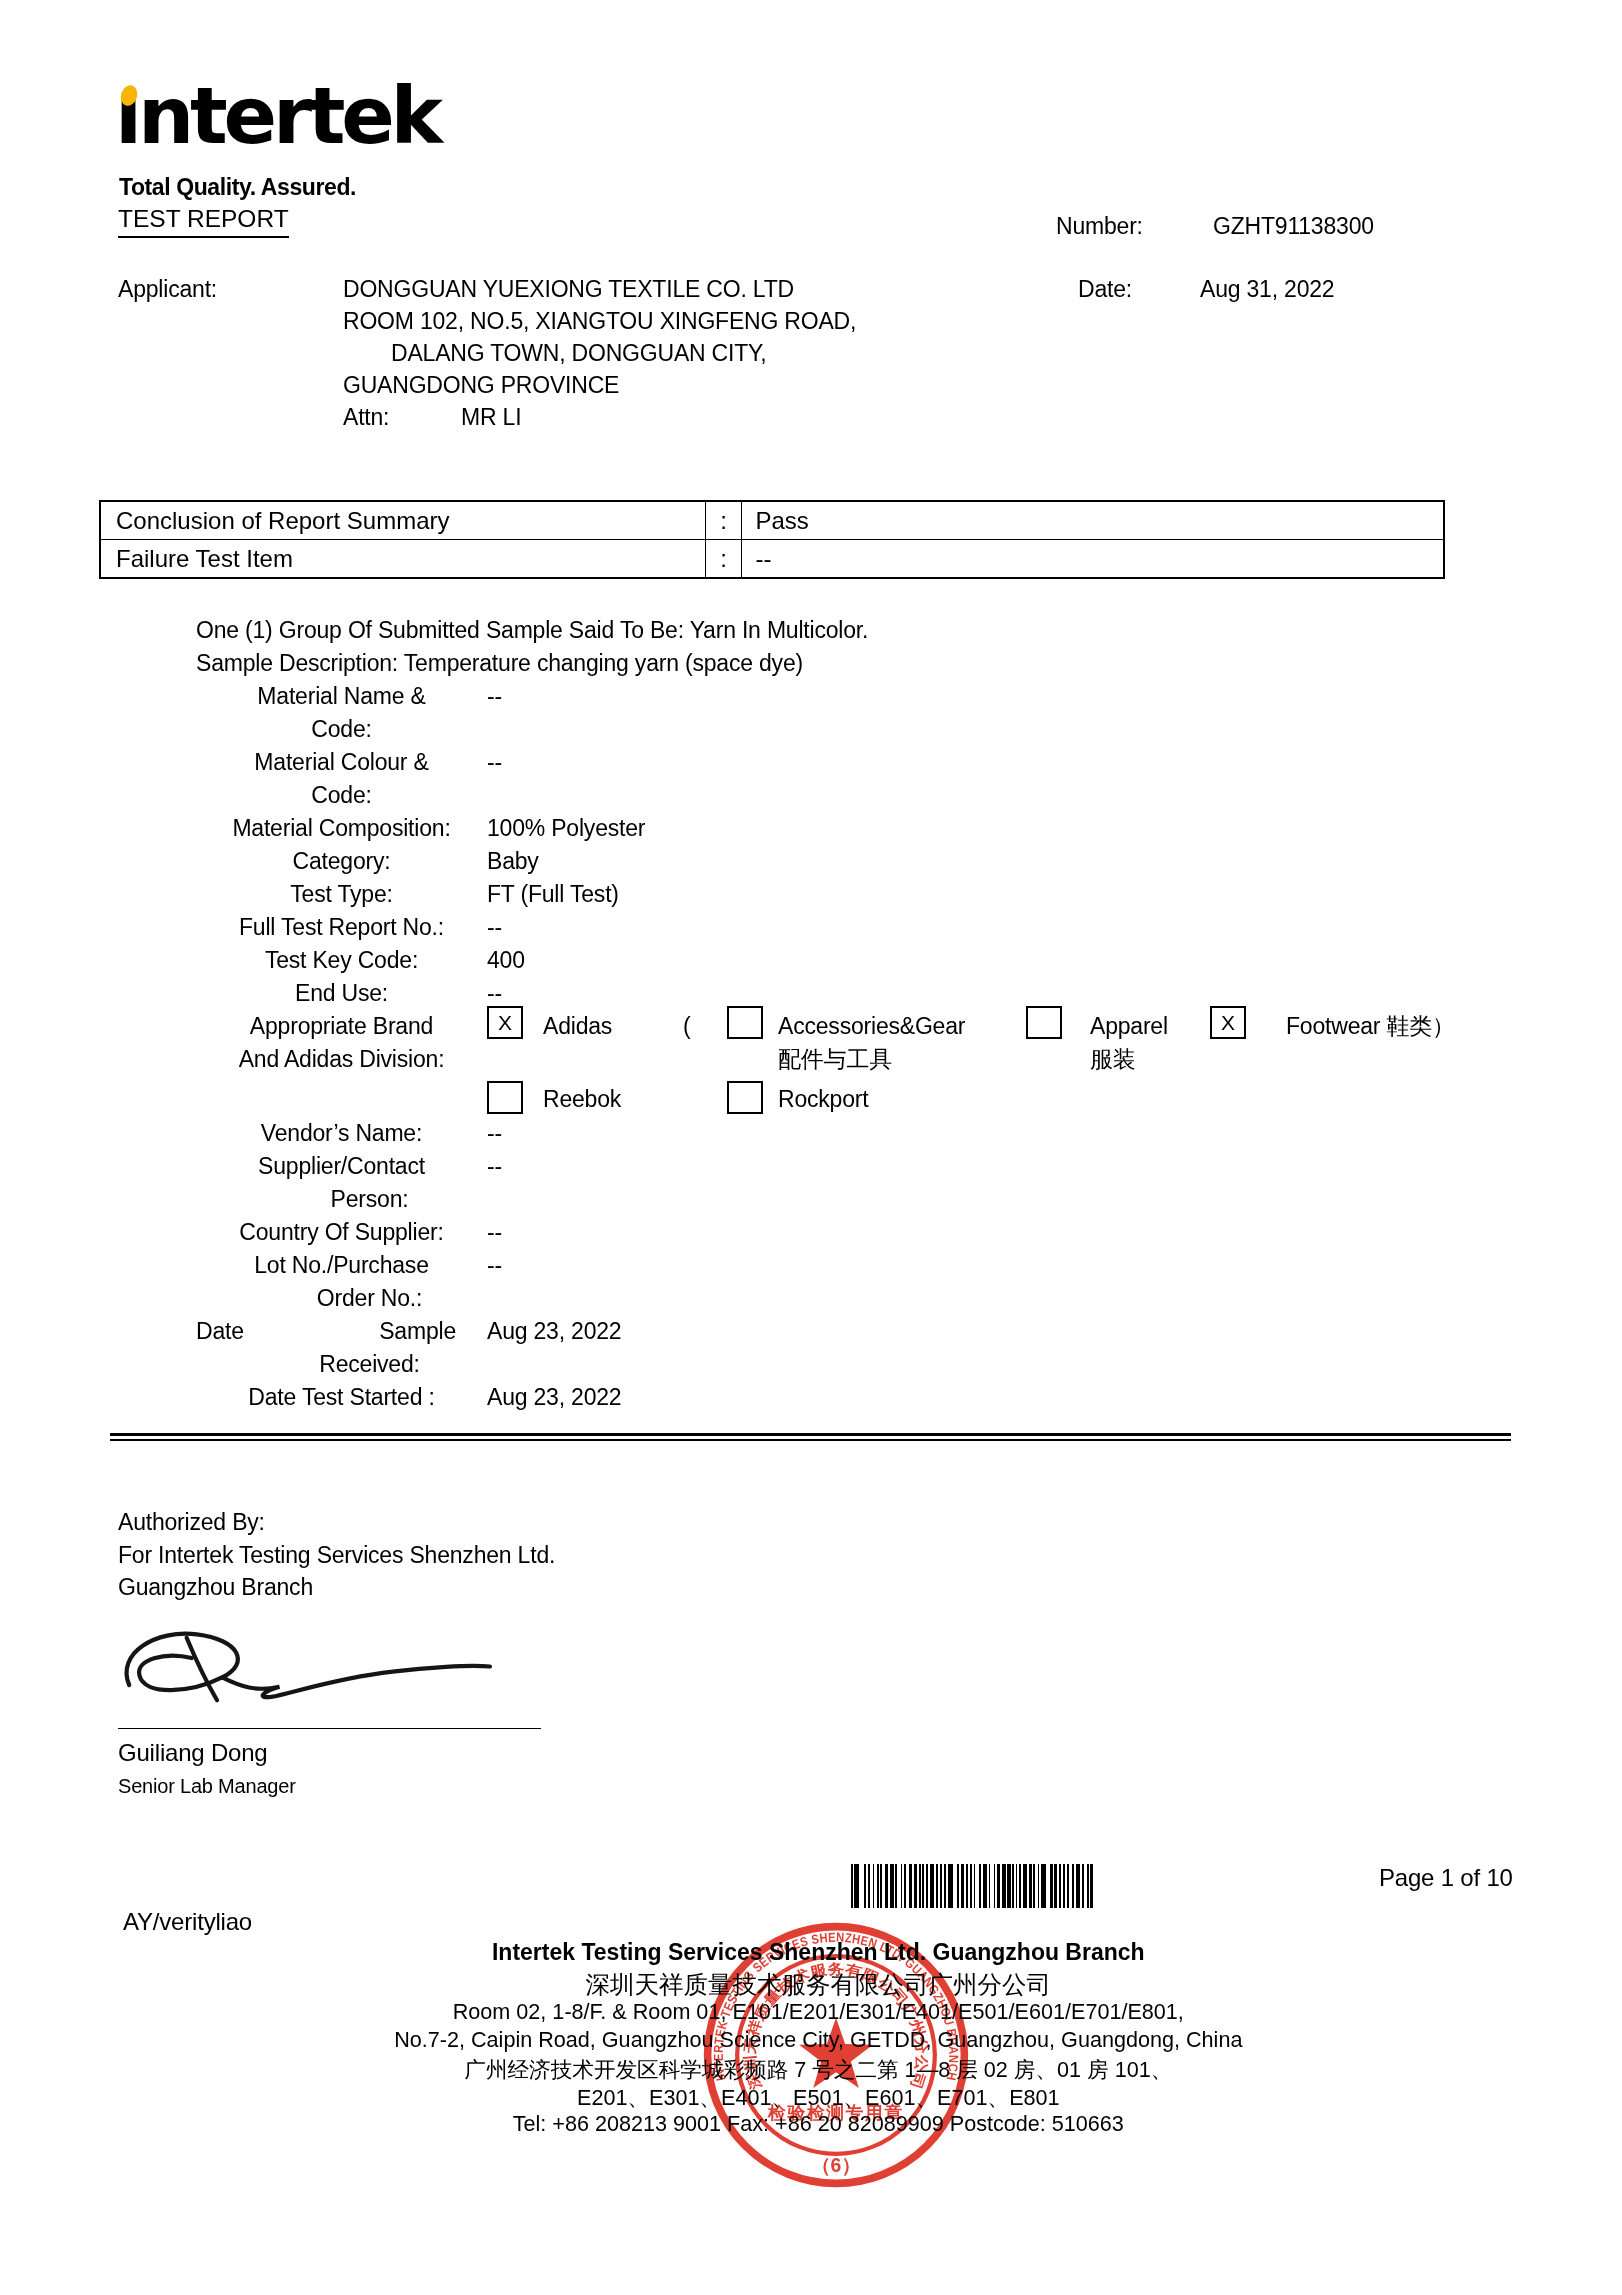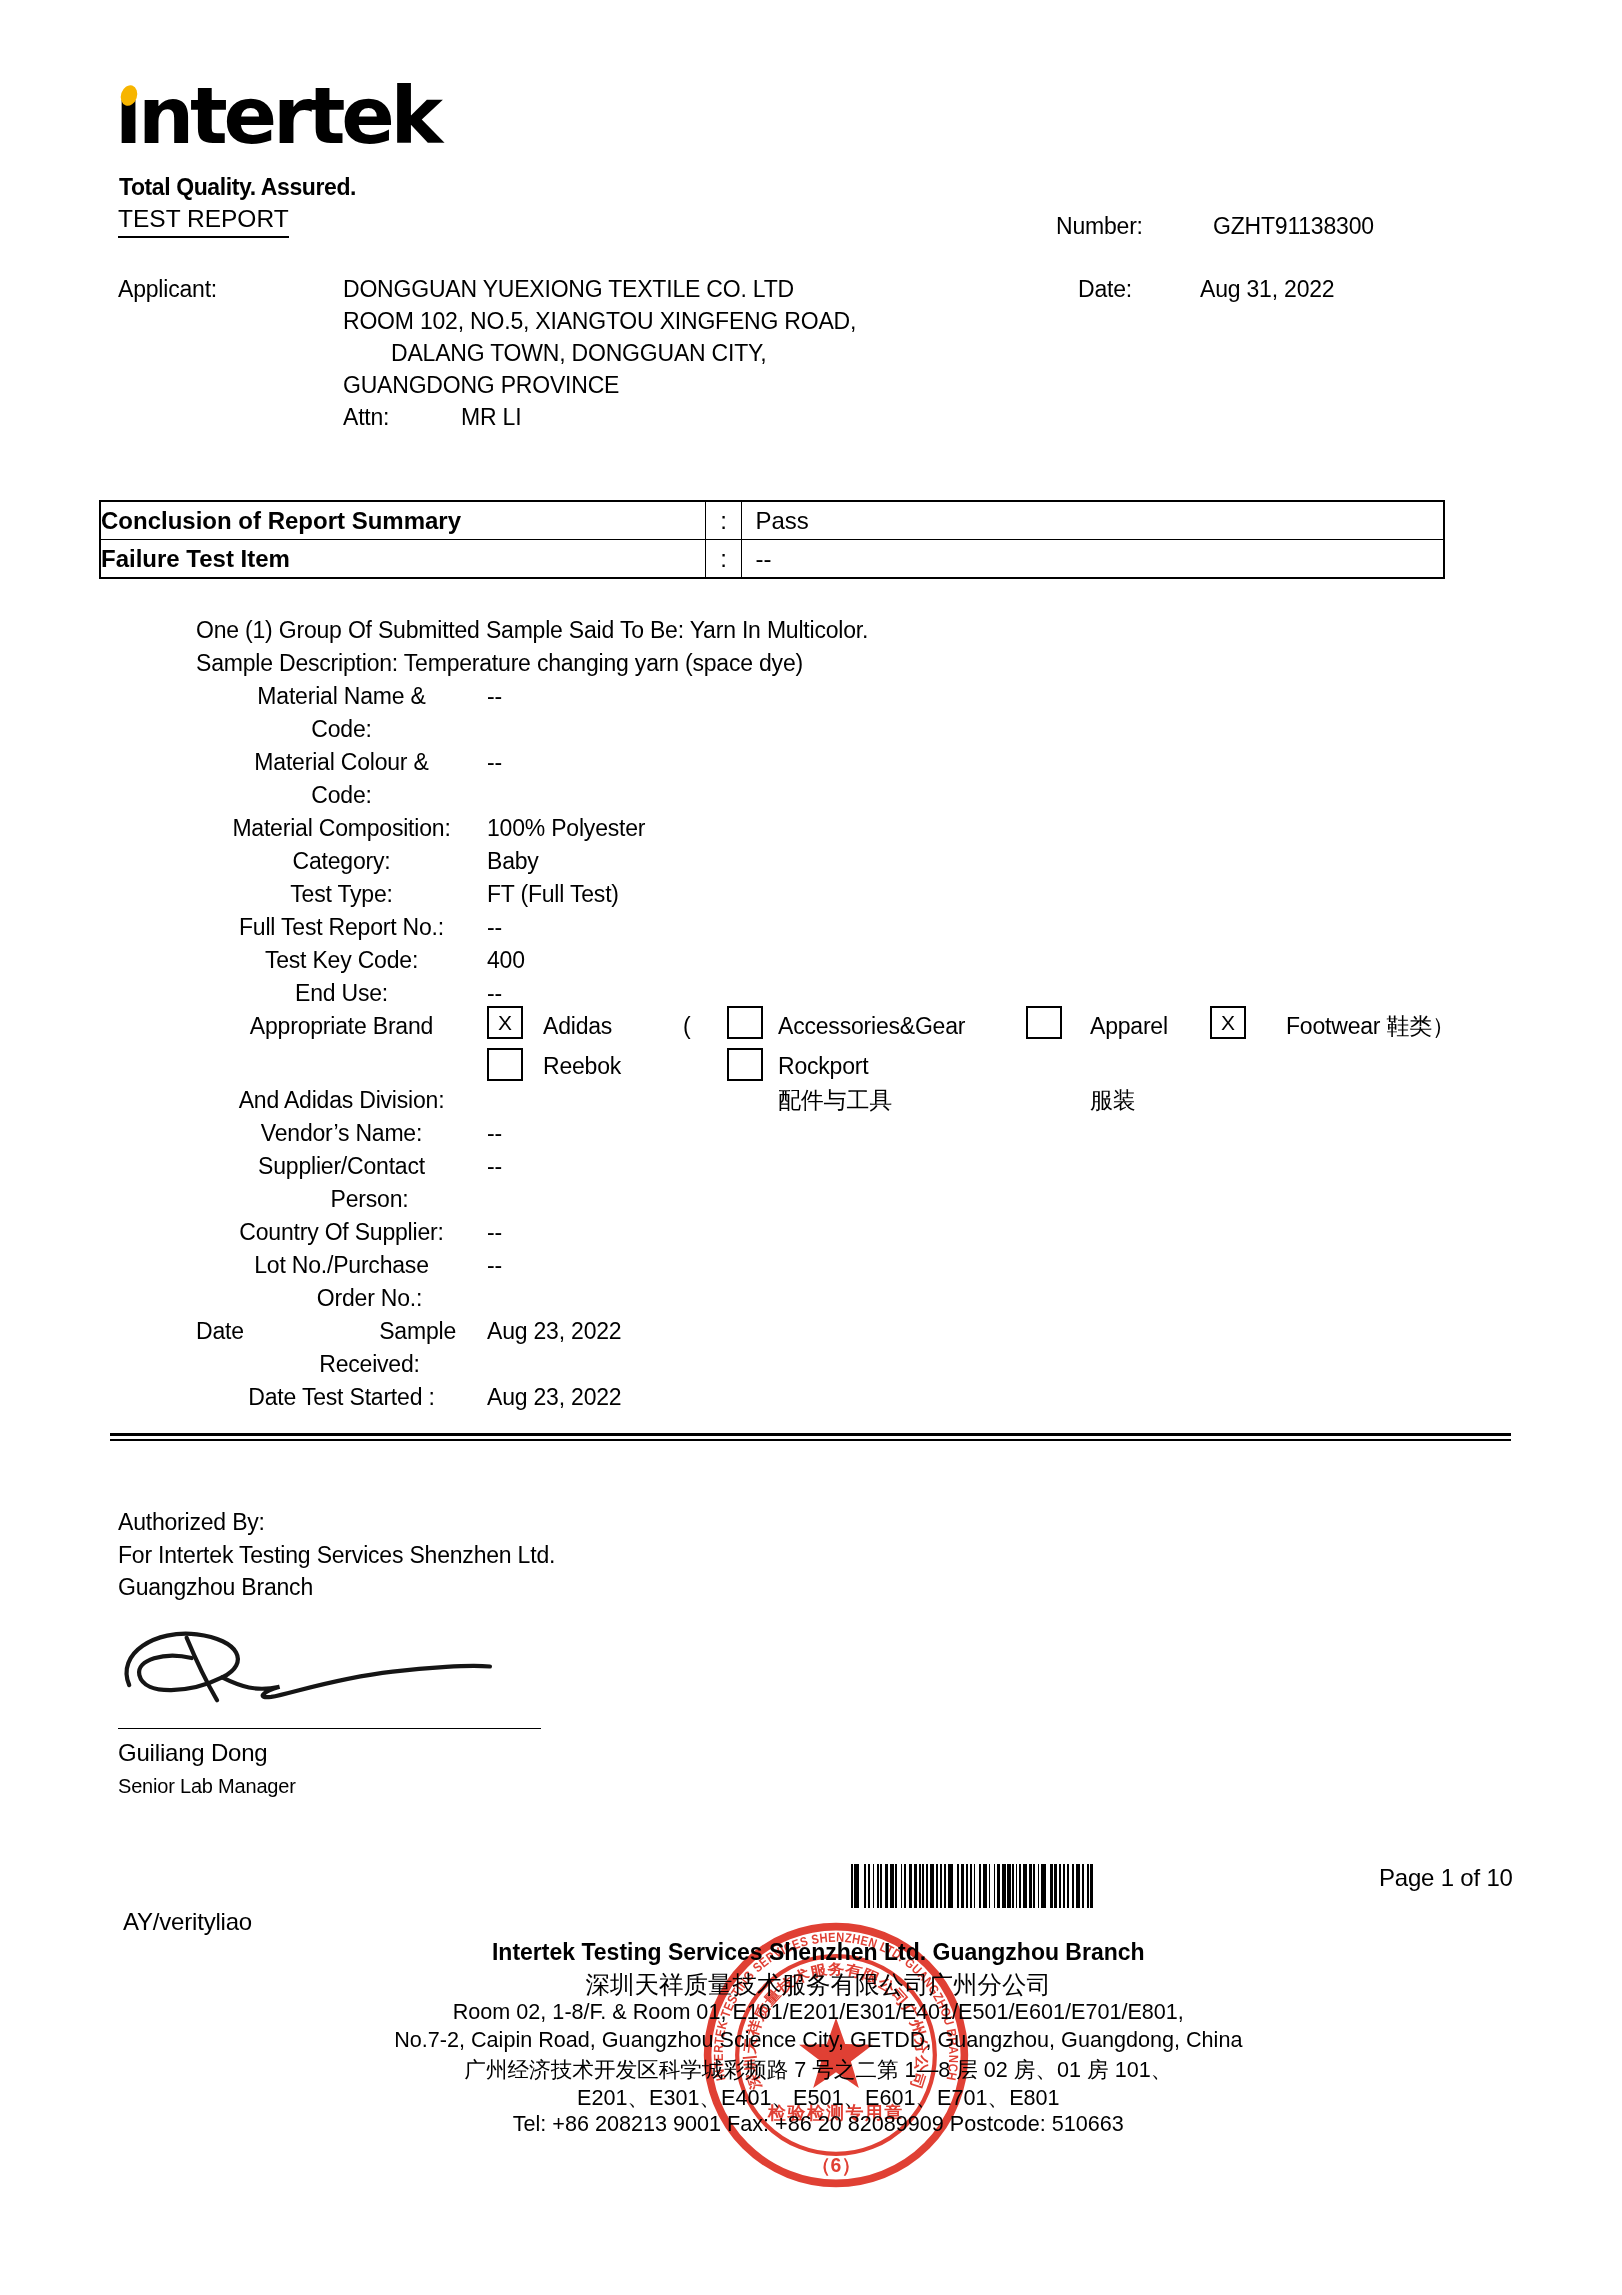--- a/index.html
+++ b/index.html
@@ -14,21 +14,21 @@
   
   .logo-word{font-family:"DejaVu Sans",sans-serif;font-weight:bold;font-size:79px;line-height:79px;letter-spacing:-4.2px;color:#000;}
   .logo-dot{position:absolute;width:16px;height:21px;border-radius:50%;background:#f7b500;transform:rotate(18deg);}
   .tagline{font-size:23px;font-weight:bold;letter-spacing:-0.4px;white-space:nowrap;}
   .report-title{font-size:24.5px;letter-spacing:0;border-bottom:2.5px solid #000;padding-bottom:2.5px;white-space:nowrap;}
 
   
   .sum-table{border:2.5px solid #000;width:1346px;box-sizing:border-box;}
   .sum-row{display:flex;height:37px;align-items:center;font-size:24px;}
   .sum-row + .sum-row{border-top:1.7px solid #000;}
-  .sum-c1{width:605px;box-sizing:border-box;border-right:1.7px solid #000;align-self:stretch;display:flex;align-items:center;font-weight:bold;}
+  .sum-c1{width:605px;box-sizing:border-box;padding-left:15px;border-right:1.7px solid #000;align-self:stretch;display:flex;align-items:center;}
   .sum-c2{width:36px;box-sizing:border-box;border-right:1.7px solid #000;align-self:stretch;display:flex;align-items:center;justify-content:center;}
   .sum-c3{flex:1;padding-left:13.5px;}
 
   
   .sample{width:1302px;}
   .srow{display:flex;height:33px;align-items:flex-start;}
   .srow.tall{height:41px;}
   .sl{width:291px;flex:none;text-align:center;}
   .sl-ind{padding-left:56px;box-sizing:border-box;}
   .sv{flex:1;position:relative;}
@@ -152,39 +152,39 @@
             <span></span>
           </span>
         <span class="brand-item" style="left:603px;">Apparel</span>
         <span class="cb" style="left:723px;">
             <span>X</span>
           </span>
         <span class="brand-item" style="left:799px;">Footwear 鞋类）</span>
       </span>
     </div>
 
+    <div class="srow">
+      <span class="sl">And Adidas Division:</span>
+      <span class="sv">
+        <span class="brand-item" style="left:291px;">配件与工具</span>
+        <span class="brand-item" style="left:603px;">服装</span>
+      </span>
+    </div>
+
     <div class="srow tall">
       <span class="sl"></span>
       <span class="sv">
         <span class="cb" style="left:0px;top:1.7px;">
             <span></span>
           </span>
         <span class="brand-item" style="left:56px;top:6.8px;">Reebok</span>
         <span class="cb" style="left:240px;top:1.7px;">
             <span></span>
           </span>
         <span class="brand-item" style="left:291px;top:6.8px;">Rockport</span>
-      </span>
-    </div>
-
-    <div class="srow">
-      <span class="sl">And Adidas Division:</span>
-      <span class="sv">
-        <span class="brand-item" style="left:291px;">配件与工具</span>
-        <span class="brand-item" style="left:603px;">服装</span>
       </span>
     </div>
 
     <div class="srow">
       <span class="sl">Vendor’s Name:</span>
       <span class="sv">--</span>
     </div>
     <div class="srow">
       <span class="sl">Supplier/Contact</span>
       <span class="sv">--</span>

